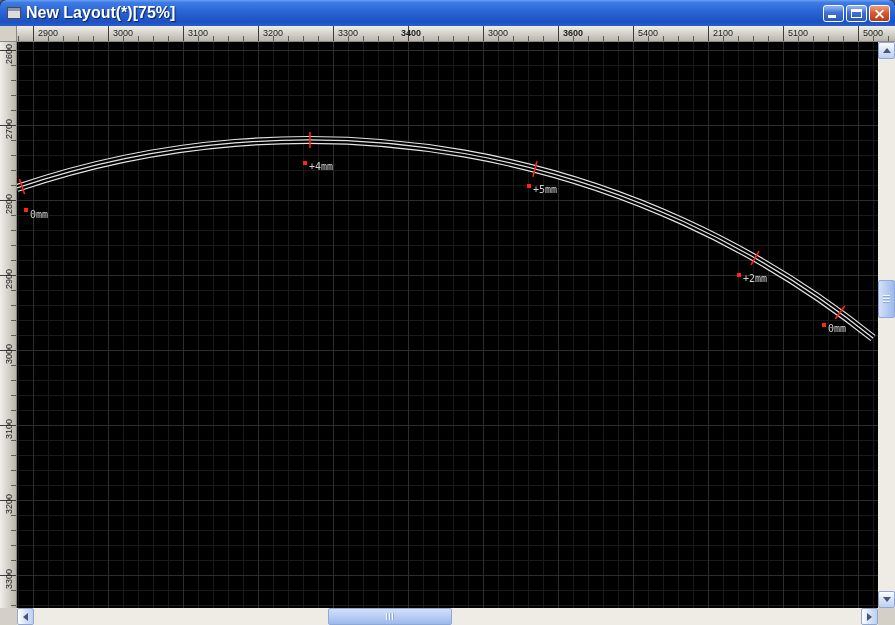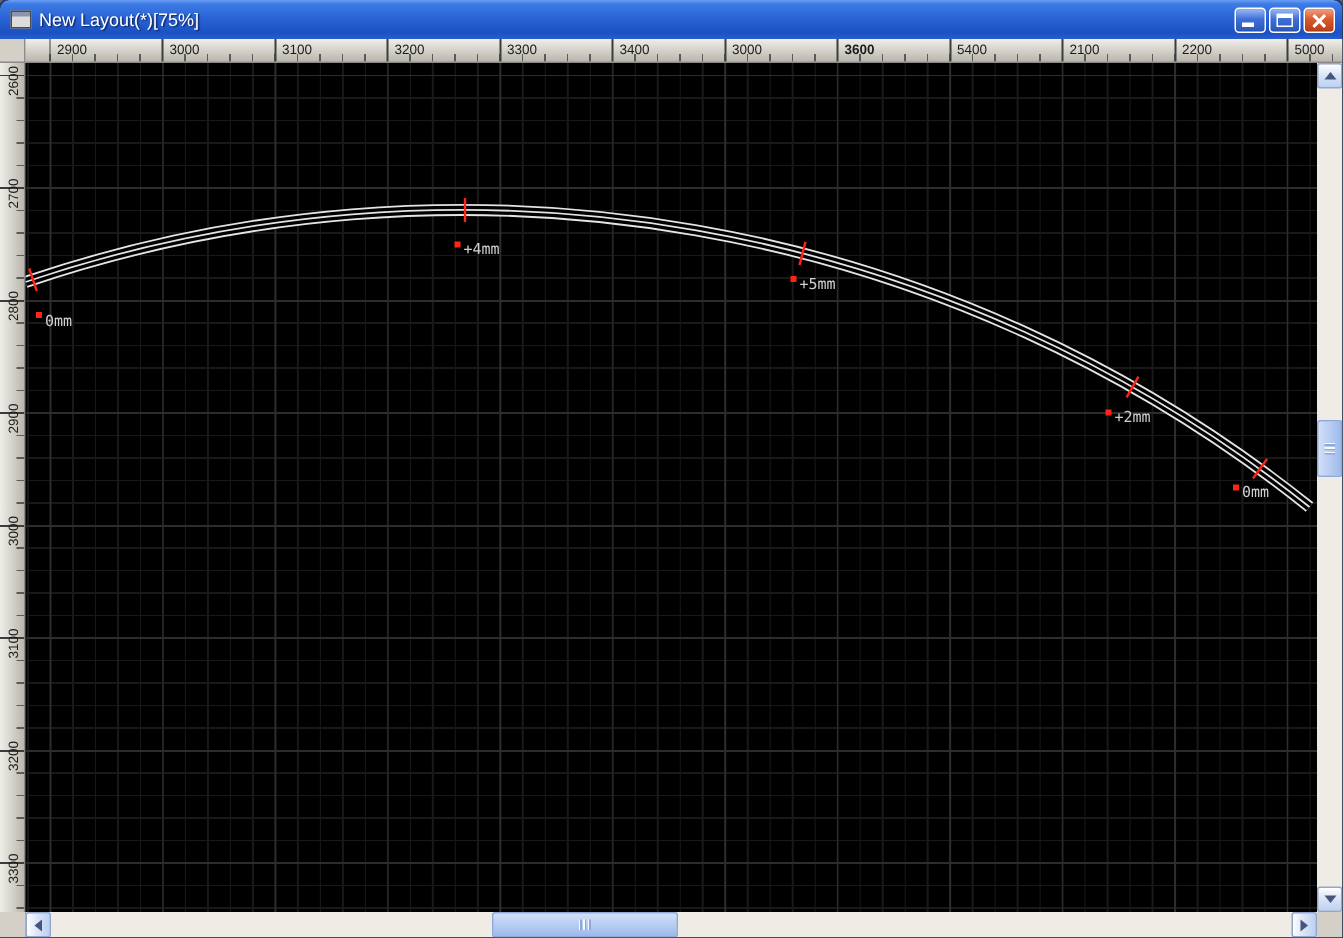--- a/index.html
+++ b/index.html
@@ -6,21 +6,21 @@
   .window{position:relative;width:895px;height:625px;overflow:hidden;background:#000;
     font-family:"Liberation Sans",sans-serif;border-radius:6px 6px 0 0;outline:1px solid #16357c;}
 
   
   .titlebar{position:absolute;left:0;top:0;width:100%;height:26px;box-sizing:border-box;
     background:linear-gradient(180deg,#6a9ef5 0%,#3d7be4 10%,#2a64d6 45%,#1b51c2 85%,#2a5ecf 100%);
     display:flex;align-items:center;padding:0 5px;border-radius:6px 6px 0 0;}
   .app-icon{width:14px;height:12px;margin:0 5px 0 2px;background:#dcdcdc;border:1px solid #4a4a4a;
     box-sizing:border-box;position:relative;flex:0 0 auto;}
   .app-icon::before{content:"";position:absolute;left:0;top:0;right:0;height:3px;background:#8a96b0;}
-  .title{color:#ffffff;font-weight:normal;font-size:12px;text-shadow:1px 1px 1px rgba(0,0,30,.65);white-space:nowrap;}
+  .title{color:#ffffff;font-weight:bold;font-size:16px;text-shadow:1px 1px 1px rgba(0,0,30,.65);white-space:nowrap;}
   .win-buttons{margin-left:auto;display:flex;gap:2px;}
   .wbtn{width:21px;height:17px;border:1px solid #ffffff;border-radius:3px;box-sizing:border-box;
     position:relative;cursor:default;box-shadow:inset 0 0 1px rgba(0,0,40,.4);}
   .wbtn.min,.wbtn.max{background:linear-gradient(180deg,#9cbcf6,#3f6fd8 45%,#2a58ba);}
   .wbtn.close{background:linear-gradient(180deg,#f2a184,#da5a2e 45%,#b83d15);}
   .glyph-min{position:absolute;left:4px;bottom:3px;width:8px;height:3px;background:#fff;}
   .glyph-max{position:absolute;left:4px;top:3px;width:11px;height:9px;border:1px solid #fff;
     border-top-width:3px;box-sizing:border-box;}
   .glyph-x1,.glyph-x2{position:absolute;left:4px;top:7px;width:11px;height:2px;background:#fff;}
   .glyph-x1{transform:rotate(45deg);} .glyph-x2{transform:rotate(-45deg);}
@@ -108,26 +108,26 @@
     </span>
   </div>
 
   <div class="ruler-corner"></div>
   <div class="ruler-top" id="rulerTop">
       <span class="rnum" style="left: 21px;">2900</span>
       <span class="rnum" style="left: 96px;">3000</span>
       <span class="rnum" style="left: 171px;">3100</span>
       <span class="rnum" style="left: 246px;">3200</span>
       <span class="rnum" style="left: 321px;">3300</span>
-      <span class="rnum" style="left: 396px;">3400</span>
+      <span class="rnum" style="left: 384px; font-weight: bold;">3400</span>
       <span class="rnum" style="left: 471px;">3000</span>
       <span class="rnum" style="left: 546px; font-weight: bold;">3600</span>
       <span class="rnum" style="left: 621px;">5400</span>
       <span class="rnum" style="left: 696px;">2100</span>
-      <span class="rnum" style="left: 771px;">2200</span>
+      <span class="rnum" style="left: 771px;">5100</span>
       <span class="rnum" style="left: 846px;">5000</span>
     </div>
   <div class="ruler-left" id="rulerLeft">
       <span class="rnum-v" style="top: 22px;">2600</span>
       <span class="rnum-v" style="top: 97px;">2700</span>
       <span class="rnum-v" style="top: 172px;">2800</span>
       <span class="rnum-v" style="top: 247px;">2900</span>
       <span class="rnum-v" style="top: 322px;">3000</span>
       <span class="rnum-v" style="top: 397px;">3100</span>
       <span class="rnum-v" style="top: 472px;">3200</span>

